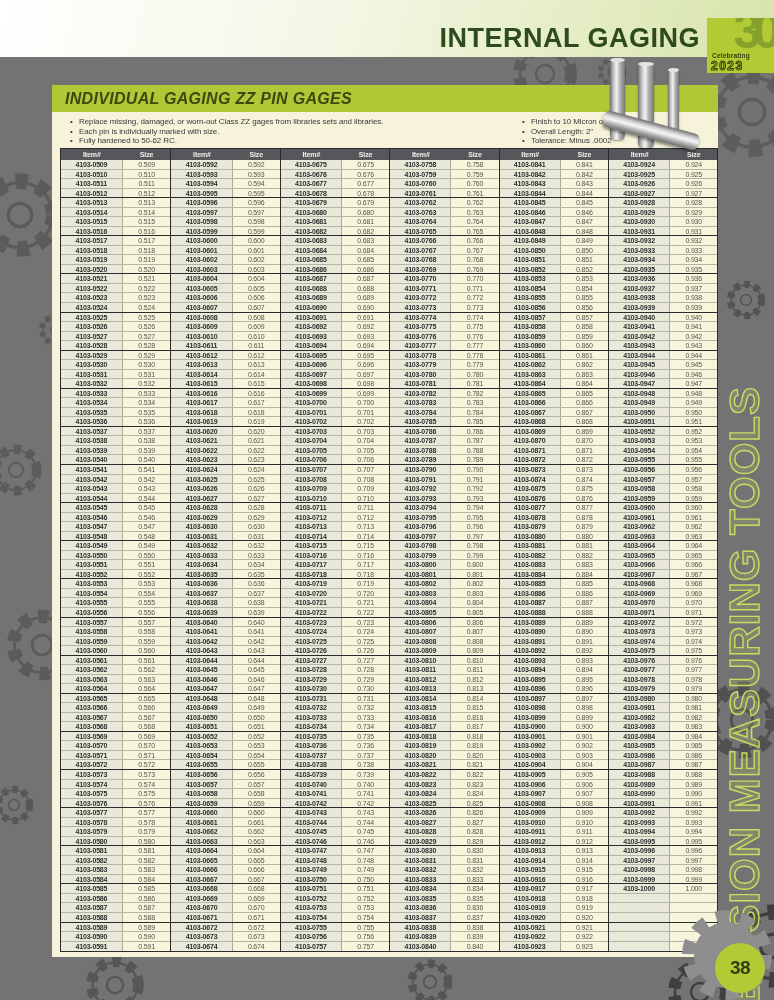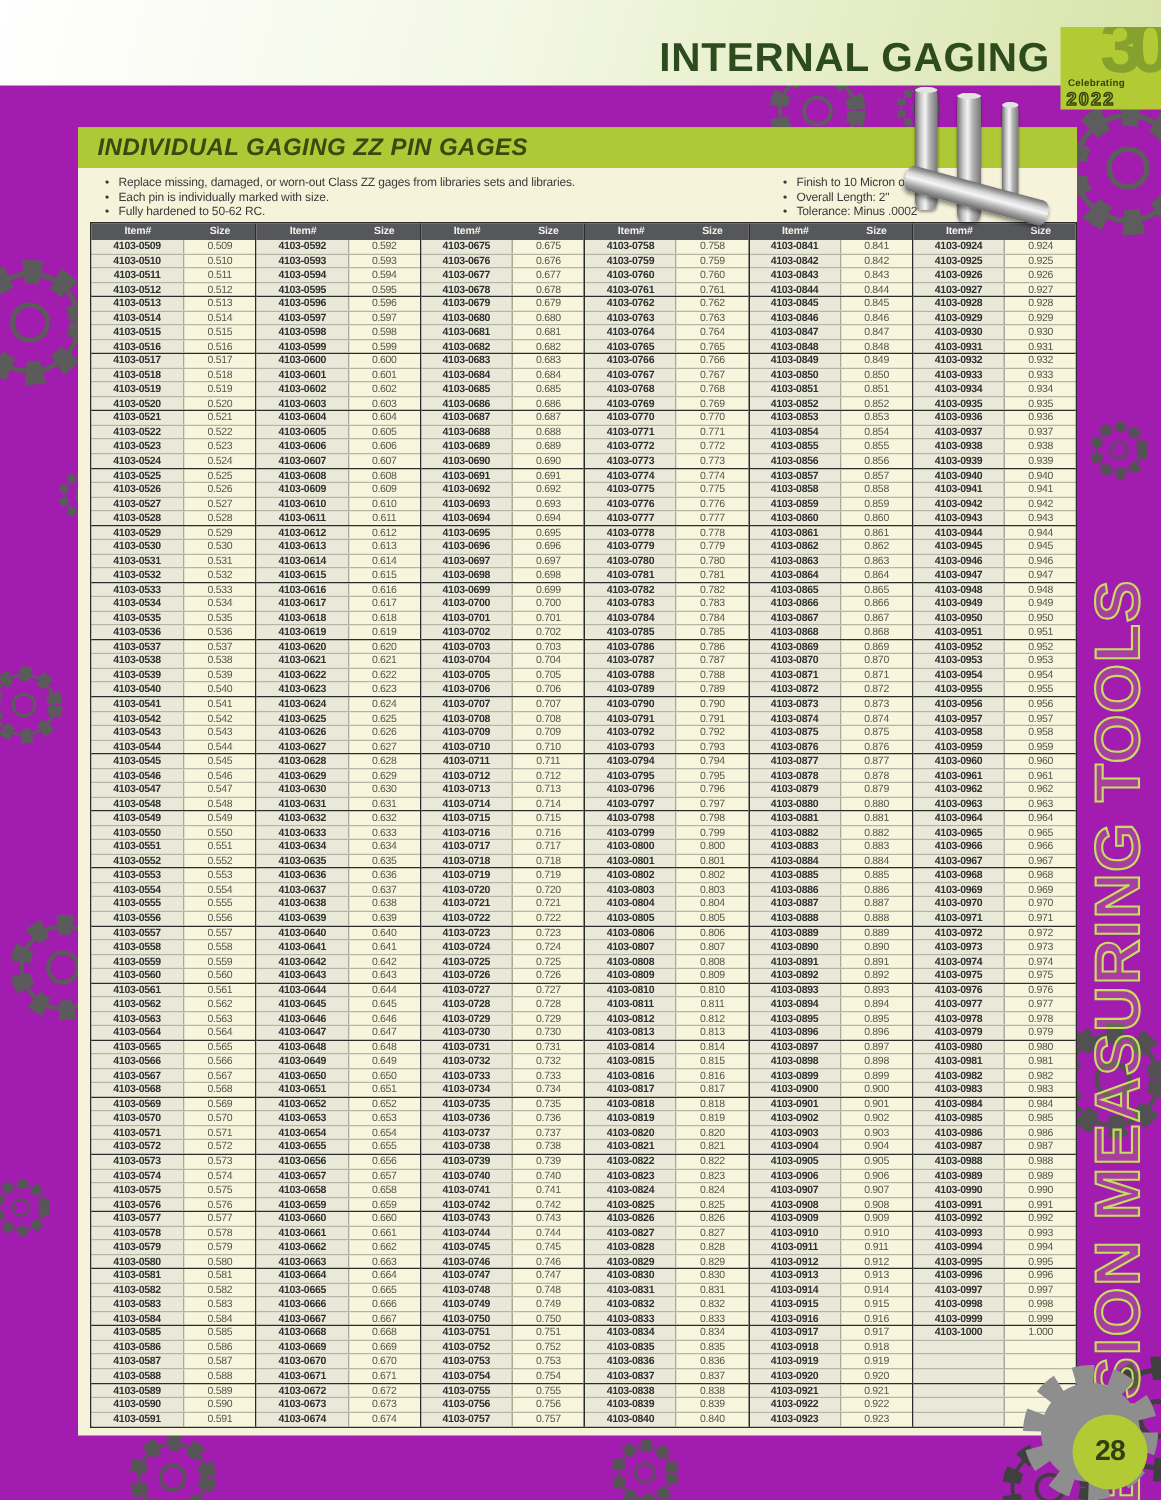--- a/index.html
+++ b/index.html
@@ -1,16 +1,16 @@
 <!DOCTYPE html>
 <html><head>
 <meta charset="utf-8">
 <style>
   html,body{margin:0;padding:0;background:#484848;}
-  .canvas{position:relative;width:774px;height:1000px;overflow:hidden;background:#a21caf;
+  .canvas{position:relative;width:774px;height:1000px;overflow:hidden;background:#737373;
           font-family:"Liberation Sans",sans-serif;}
   
   .gears{position:absolute;inset:0;z-index:0;pointer-events:none;}
   
   .top-band{position:absolute;left:0;top:0;width:774px;height:57px;z-index:3;
             background:linear-gradient(105deg,#ffffff 0%,#f3f7e4 45%,#d7e4a9 100%);}
   .main-title{position:absolute;right:74px;top:23px;font-size:27px;font-weight:bold;
               color:#2d4b1c;letter-spacing:.5px;white-space:nowrap;}
   .anniv-badge{position:absolute;right:0;top:18px;width:67px;height:55px;background:#b2cb35;
                overflow:hidden;}
@@ -88,21 +88,21 @@
     <use href="#gear" style="color:#515151" transform="translate(742,720) scale(1.2)"></use>
     <use href="#gear" style="color:#3f3f3f" transform="translate(700,992) scale(1.0)"></use>
     <use href="#gear" style="color:#3f3f3f" transform="translate(772,946) scale(1.3)"></use>
   </svg>
 
   <div class="top-band">
     <div class="main-title">INTERNAL GAGING</div>
     <div class="anniv-badge">
       <div class="badge-30">30</div>
       <div class="badge-celebrating">Celebrating</div>
-      <div class="badge-year">2022</div>
+      <div class="badge-year">2023</div>
     </div>
   </div>
 
   <div class="content">
     <div class="section-bar">
       <span class="section-title">INDIVIDUAL GAGING ZZ PIN GAGES</span>
     </div>
 
     <div class="intro">
       <div class="bullets left">
@@ -2175,15 +2175,15 @@
   </div>
 
   <div class="vtitle">PRECISION MEASURING TOOLS</div>
 
   <svg class="corner-gear" width="130" height="130" viewBox="0 0 130 130">
     <g transform="translate(65,65)">
       <circle r="38" fill="none" stroke="#8e8e8e" stroke-width="14" stroke-dasharray="13 11"></circle>
       <circle r="33" fill="#8e8e8e"></circle>
     </g>
   </svg>
-  <div class="page-num">28</div>
+  <div class="page-num">38</div>
 
 </div>
 
 </body></html>

